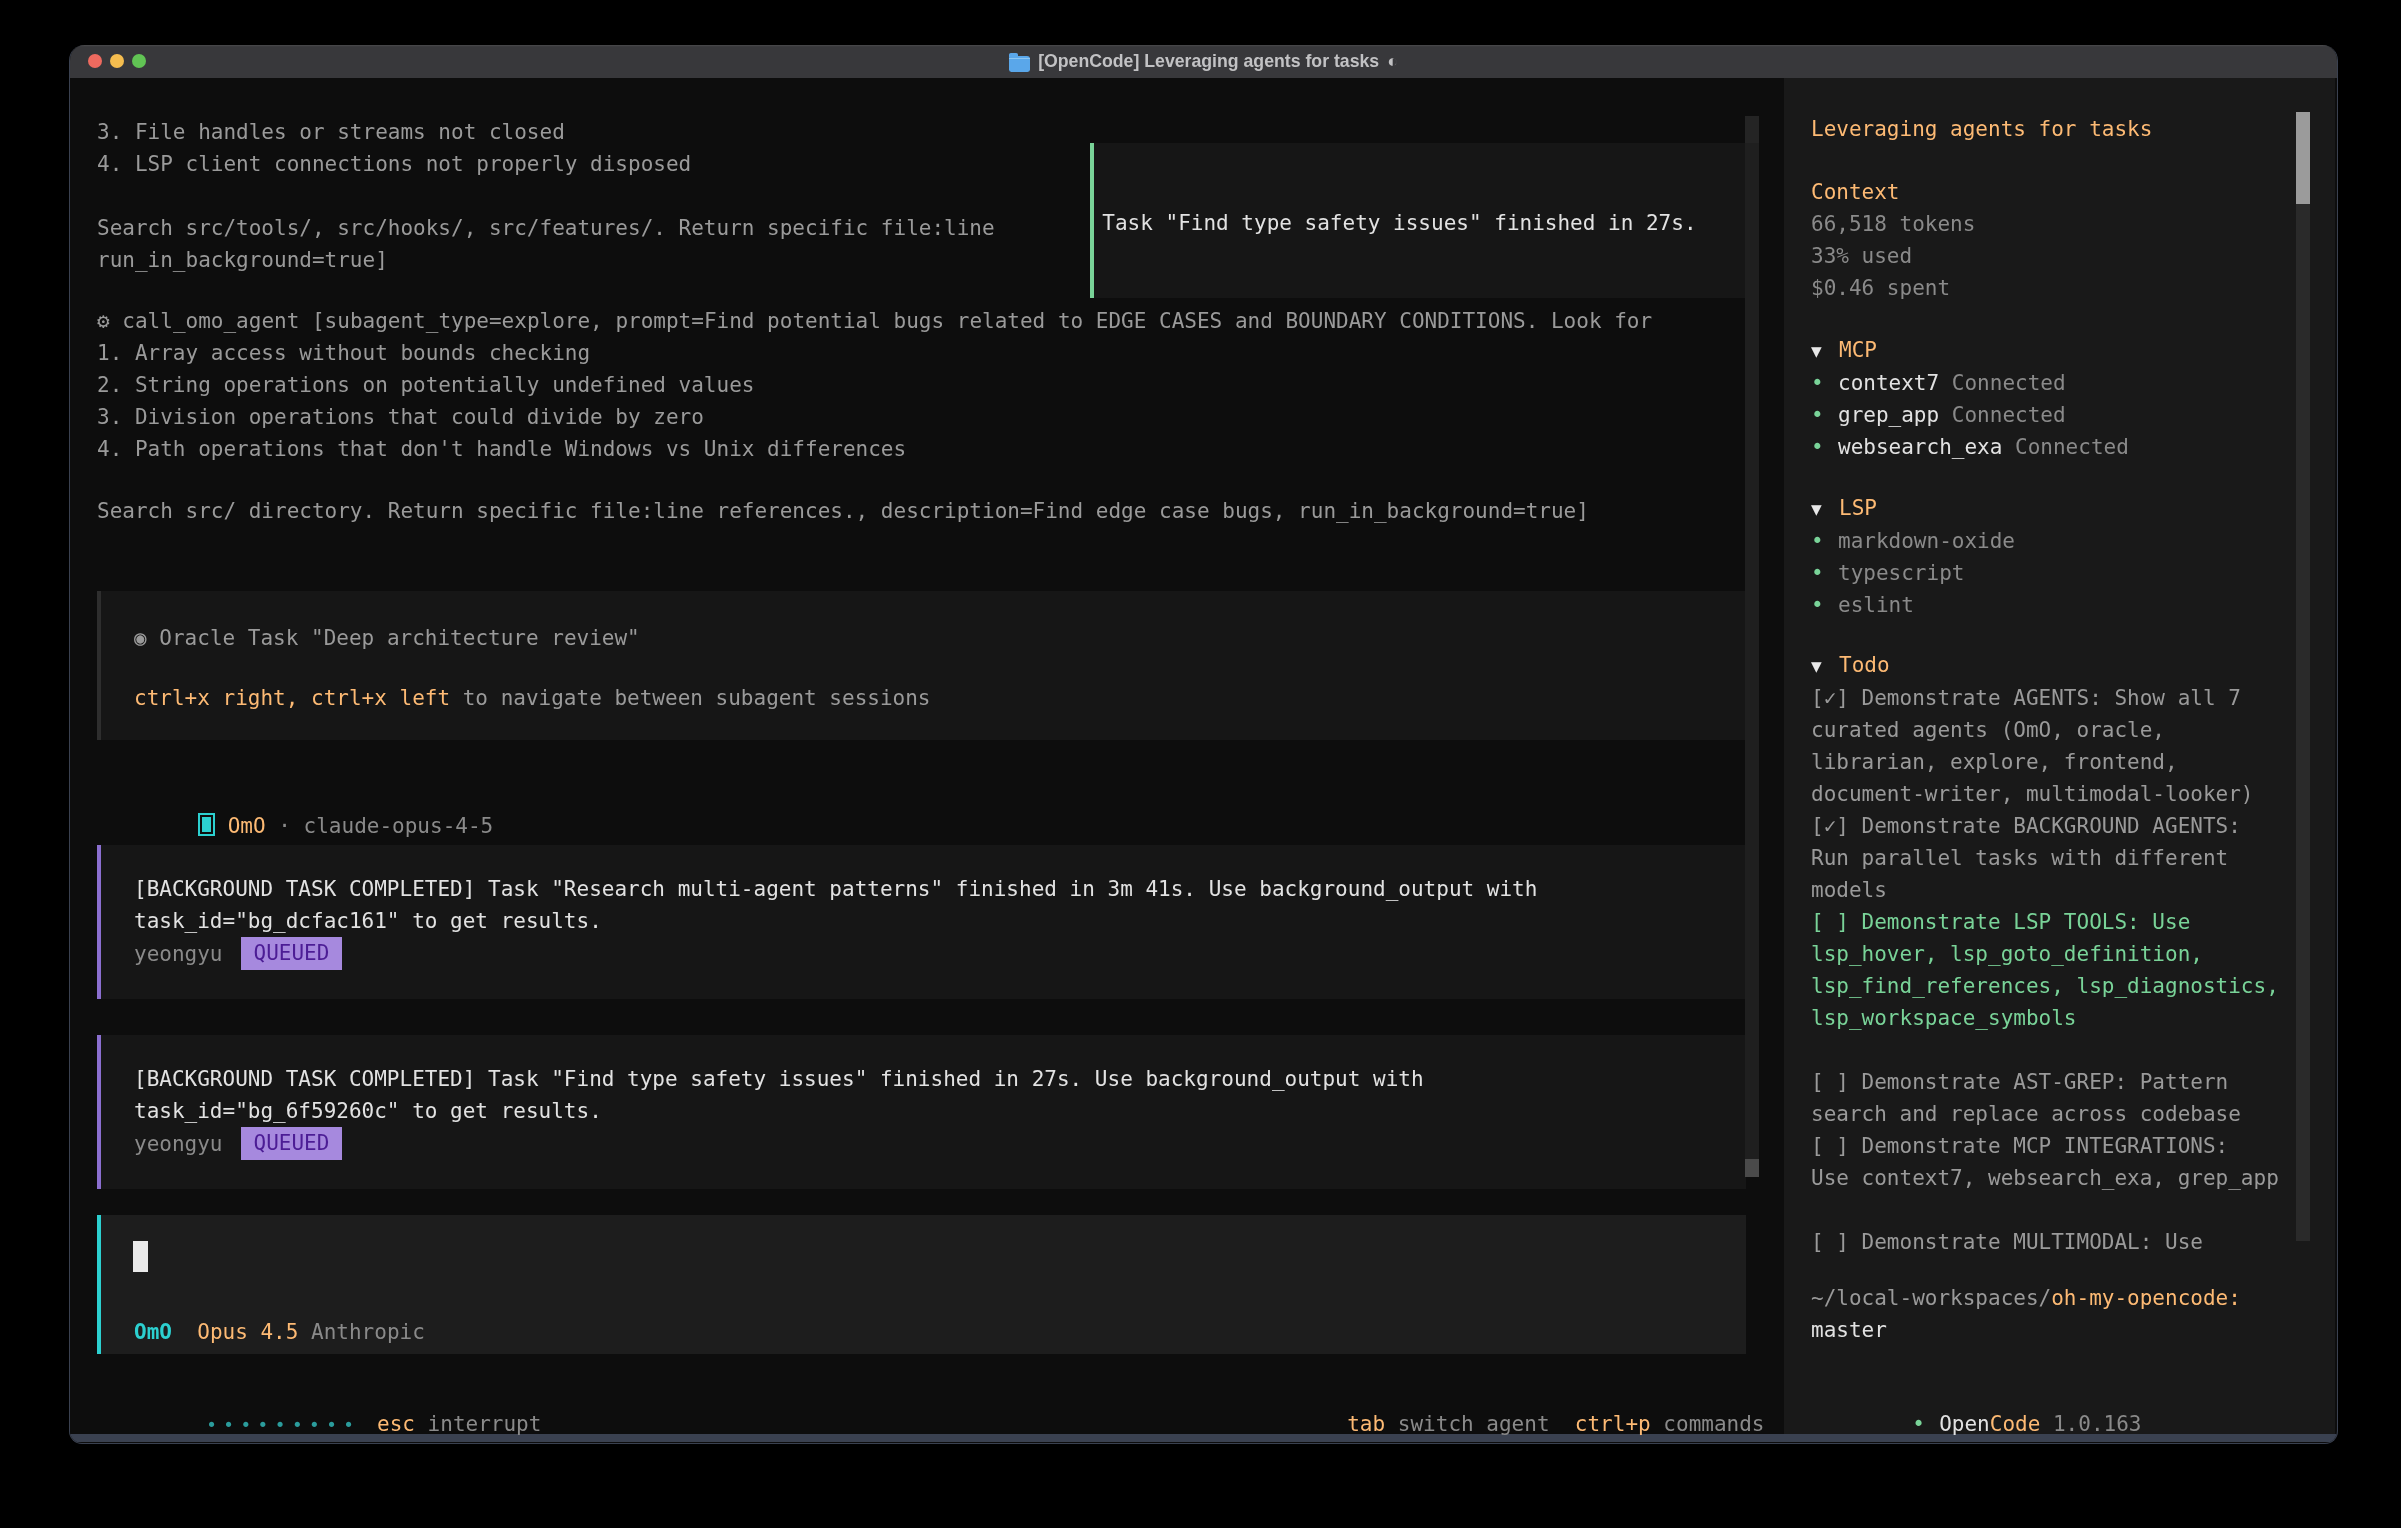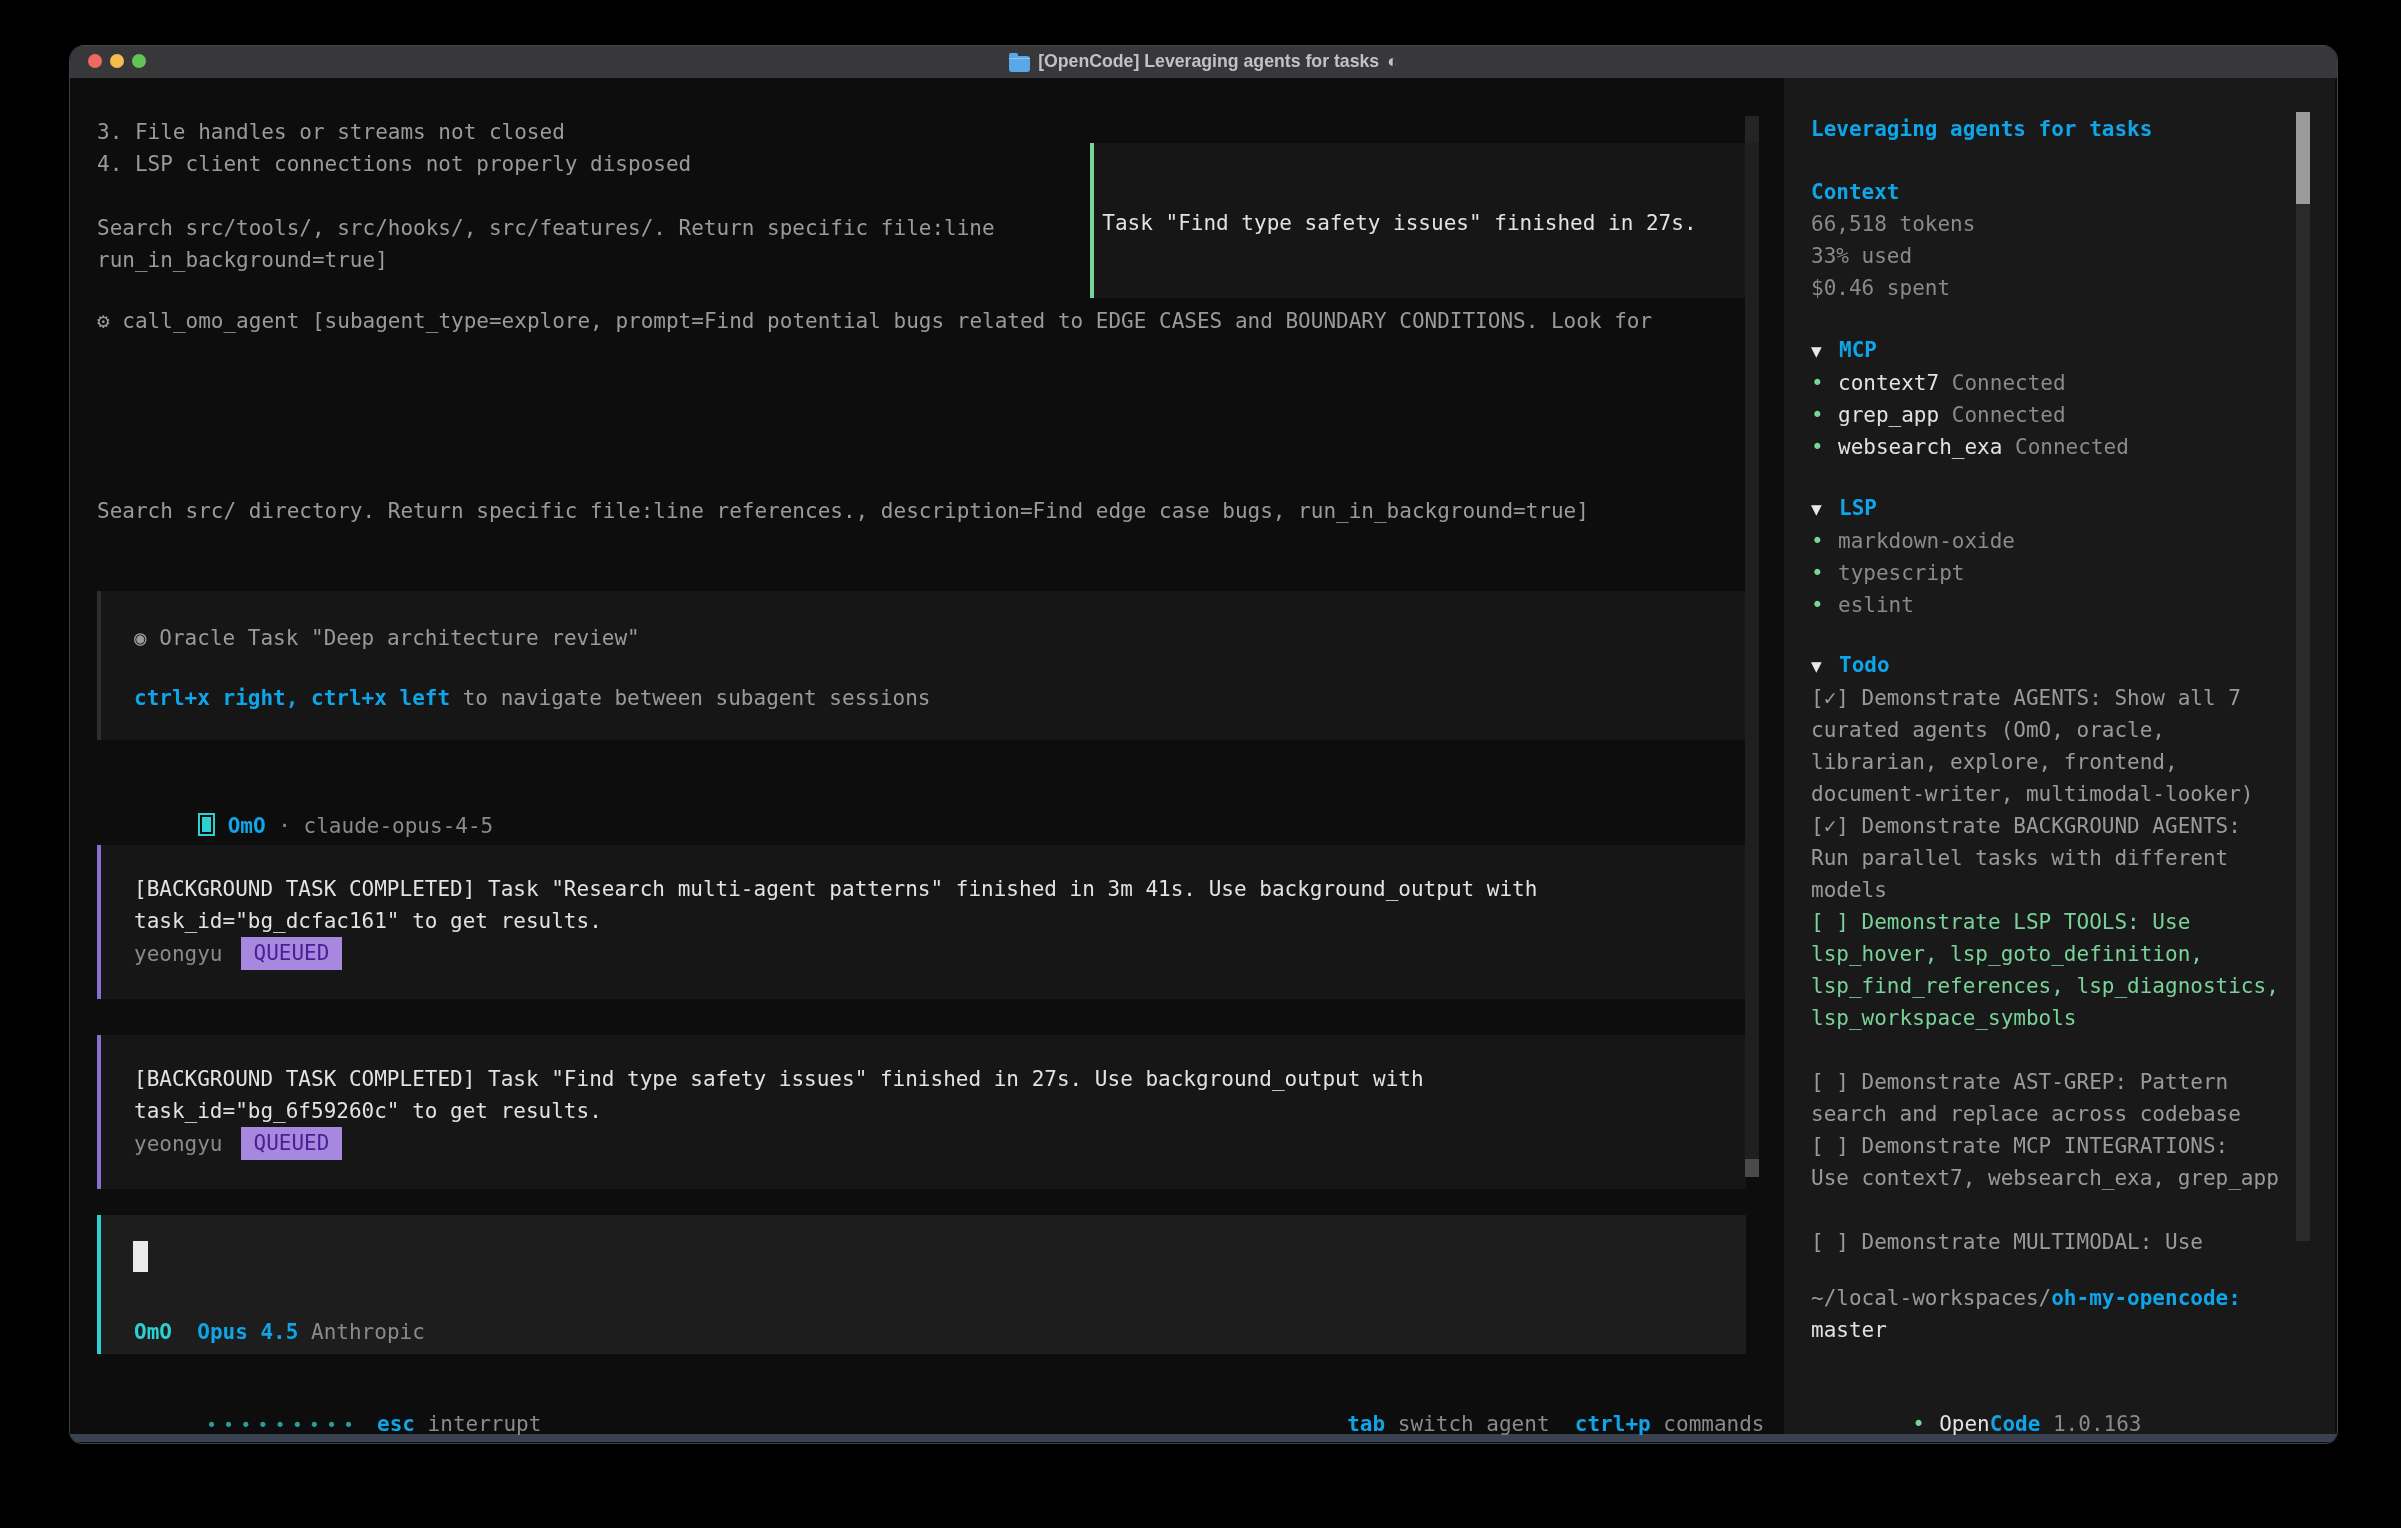--- a/index.html
+++ b/index.html
@@ -26,21 +26,21 @@
   .foldericon::after { content:""; position:absolute; left:0; top:1.8px; right:0; height:1.2px; background:#8cc6f2; }
   .recicon { color:#c2c2c4; font-weight:normal; }
 
   .content { display:flex; height:1356px; }
   .main { position:relative; width:1714px; background:#0d0d0d; }
   .sidebar { position:relative; width:551px; background:#191919; }
   .bstrip { height:8.3px; background:#3a4150; }
 
   .abs { position:absolute; }
   .t-gray { color:#9a9a9a; } .t-dim { color:#8a8a8a; }
-  .t-white { color:#0ea5e9; font-weight:bold; }
+  .t-white { color:#fdba74; font-weight:normal; }
   .t-plain { color:#e2e2e2; }
   .t-green { color:#79d398; } .t-cyan { color:#2cd0d0; }
 
   .card { background:#161616; }
   .toast { background:#161616; border-left:4.1px solid #79d398; border-right:3px solid #79d398; }
   .task-card { border-left:4.1px solid #8b6fd0; }
   .oracle-card { border-left:4.1px solid #2e2e2e; }
   .badge { display:inline-block; background:#a689de; color:#4c1d95; font-weight:normal;
            padding:0.6px 13px; margin-left:18px; }
   .input-card { background:#1d1d1d; border-left:4.1px solid #2cd0d0; }
@@ -83,20 +83,24 @@
 
 Search src/tools/, src/hooks/, src/features/. Return specific file:line
 run_in_background=true]</div>
 
       <div class="abs toast" style="left:1020px; top:65px; width:667px; height:155px; padding:33px 11.8px 0 8.3px;">
         <div class="pre t-plain" style="margin-top:31px;">Task "Find type safety issues" finished in 27s.</div>
       </div>
 
       <div class="abs" style="left:27px; top:227px;">
         <div class="pre t-gray"><span>⚙</span><span> </span><span>call_omo_agent [subagent_type=explore, prompt=Find potential bugs related to EDGE CASES and BOUNDARY CONDITIONS. Look for</span></div>
+        <div class="preline t-gray">1. Array access without bounds checking
+2. String operations on potentially undefined values
+3. Division operations that could divide by zero
+4. Path operations that don't handle Windows vs Unix differences</div>
       </div>
 
       <div class="abs pre t-gray" style="left:27px; top:417px;">Search src/ directory. Return specific file:line references., description=Find edge case bugs, run_in_background=true]</div>
 
       <div class="abs card oracle-card" style="left:27px; top:513px; width:1649px; height:149px; padding:31px 0 0 33px;">
         <div class="pre t-gray"><span>◉</span><span> </span><span>Oracle Task "Deep architecture review"</span></div>
         <div class="pre" style="margin-top:28px;"><span class="t-white">ctrl+x right, ctrl+x left</span><span class="t-gray"> to navigate between subagent sessions</span></div>
       </div>
 
       <div class="abs pre" style="left:27px; top:700px;">

